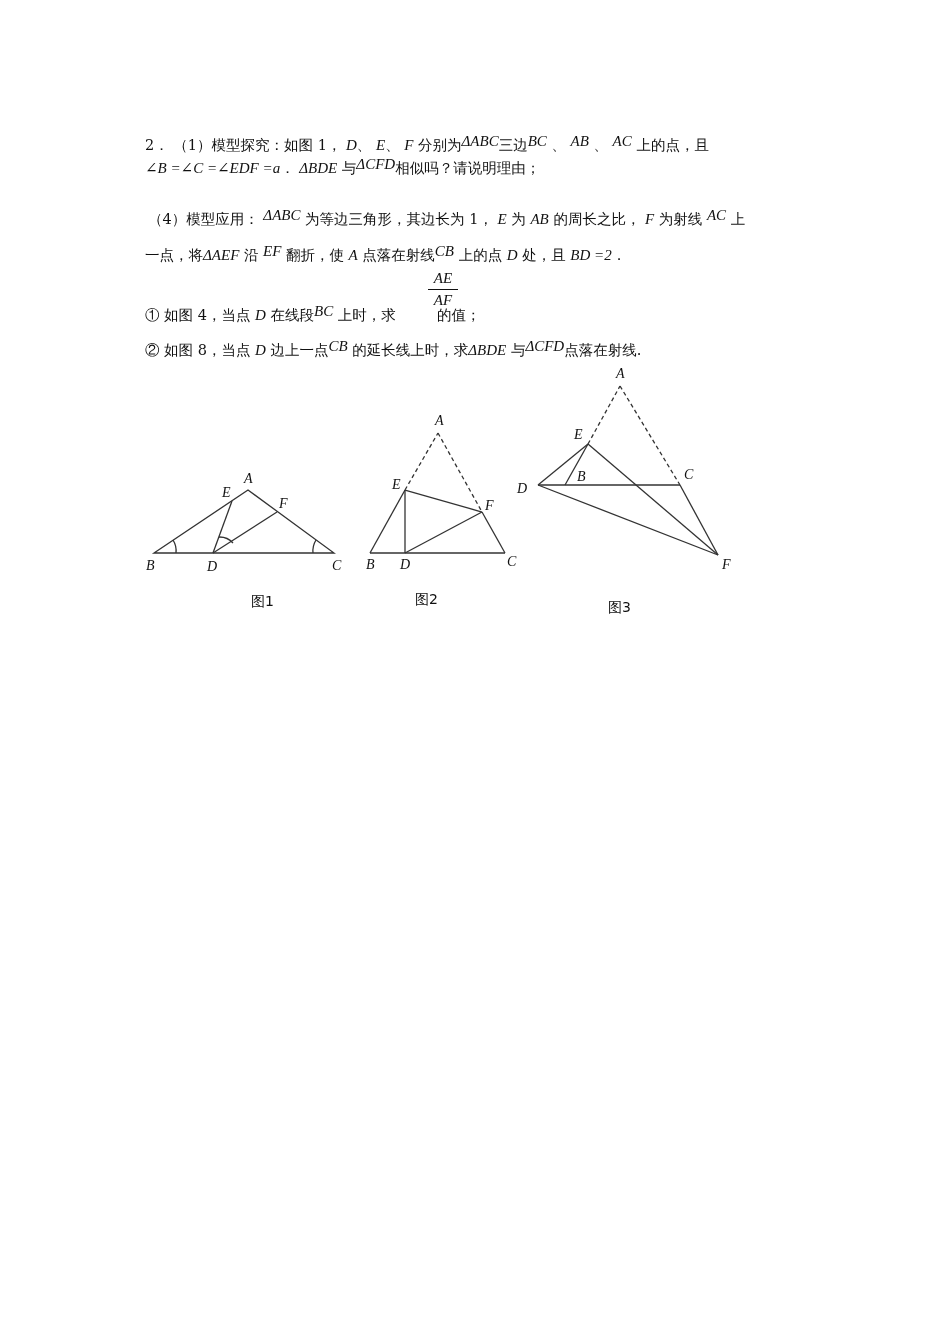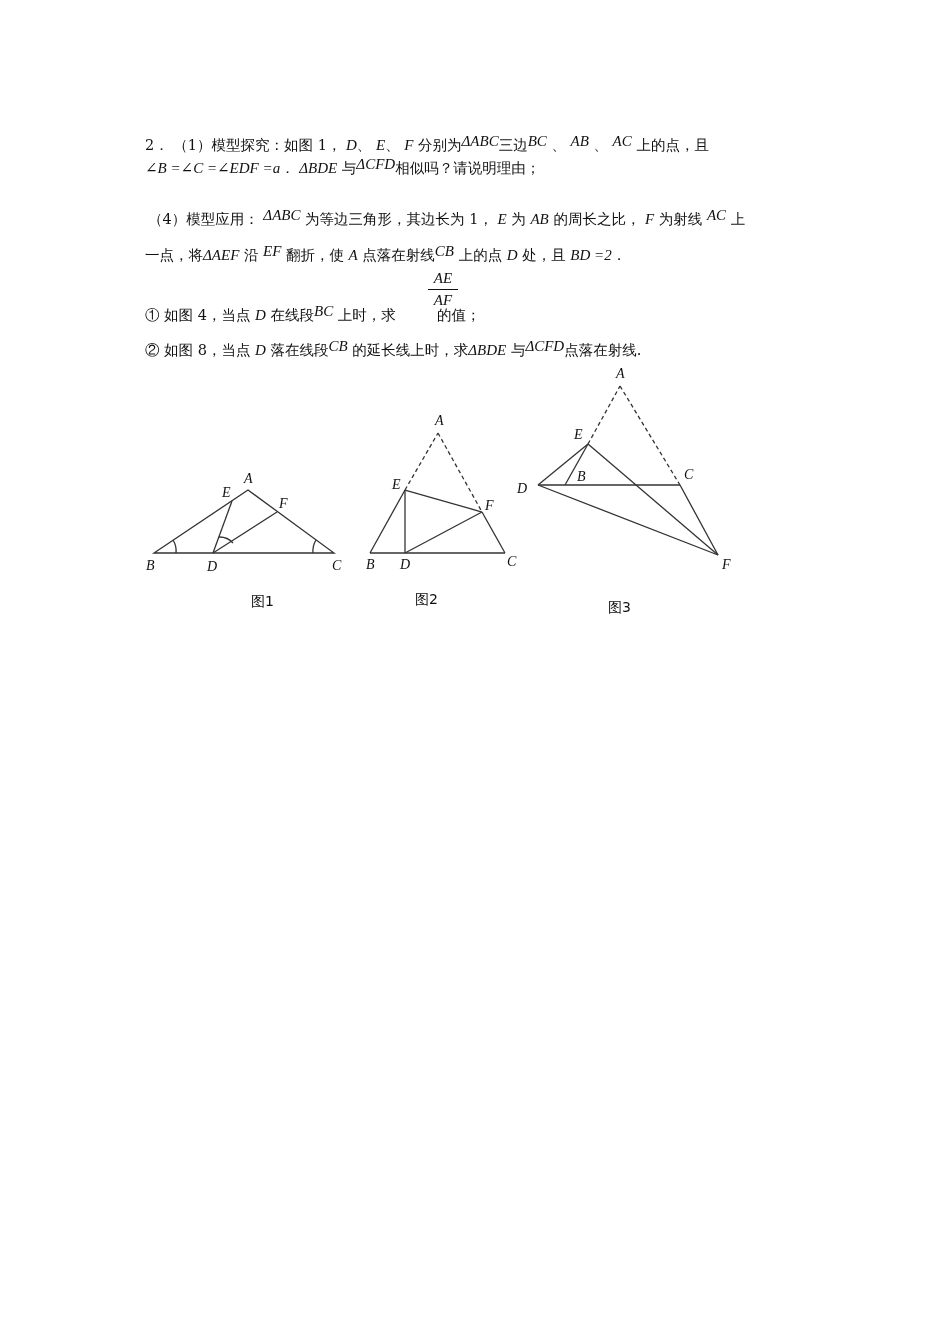--- a/index.html
+++ b/index.html
@@ -78,21 +78,21 @@
   <span>在线段</span><span class="m mup">BC</span>
   <span>上时，求</span>
   <span style="display:inline-block; width:32px;"></span>
   <span>的值；</span>
 </div>
 
 <div class="line" style="top:334px;">
   <span>②</span>
   <span>如图 8，当点</span>
   <span class="m">D</span>
-  <span>落在线段</span><span class="m mup">CB</span>
+  <span>边上一点</span><span class="m mup">CB</span>
   <span>的延长线上时，求</span><span class="m">ΔBDE</span>
   <span>与</span><span class="m mup">ΔCFD</span><span>点落在射线.</span>
 </div>
 
 <svg width="950" height="1344" stroke="#333" stroke-width="1.3" fill="none">
 
   <g>
     <polygon points="154,553 248,490 334,553"></polygon>
     <line x1="213" y1="553" x2="232" y2="501"></line>
     <line x1="213" y1="553" x2="277" y2="512"></line>

